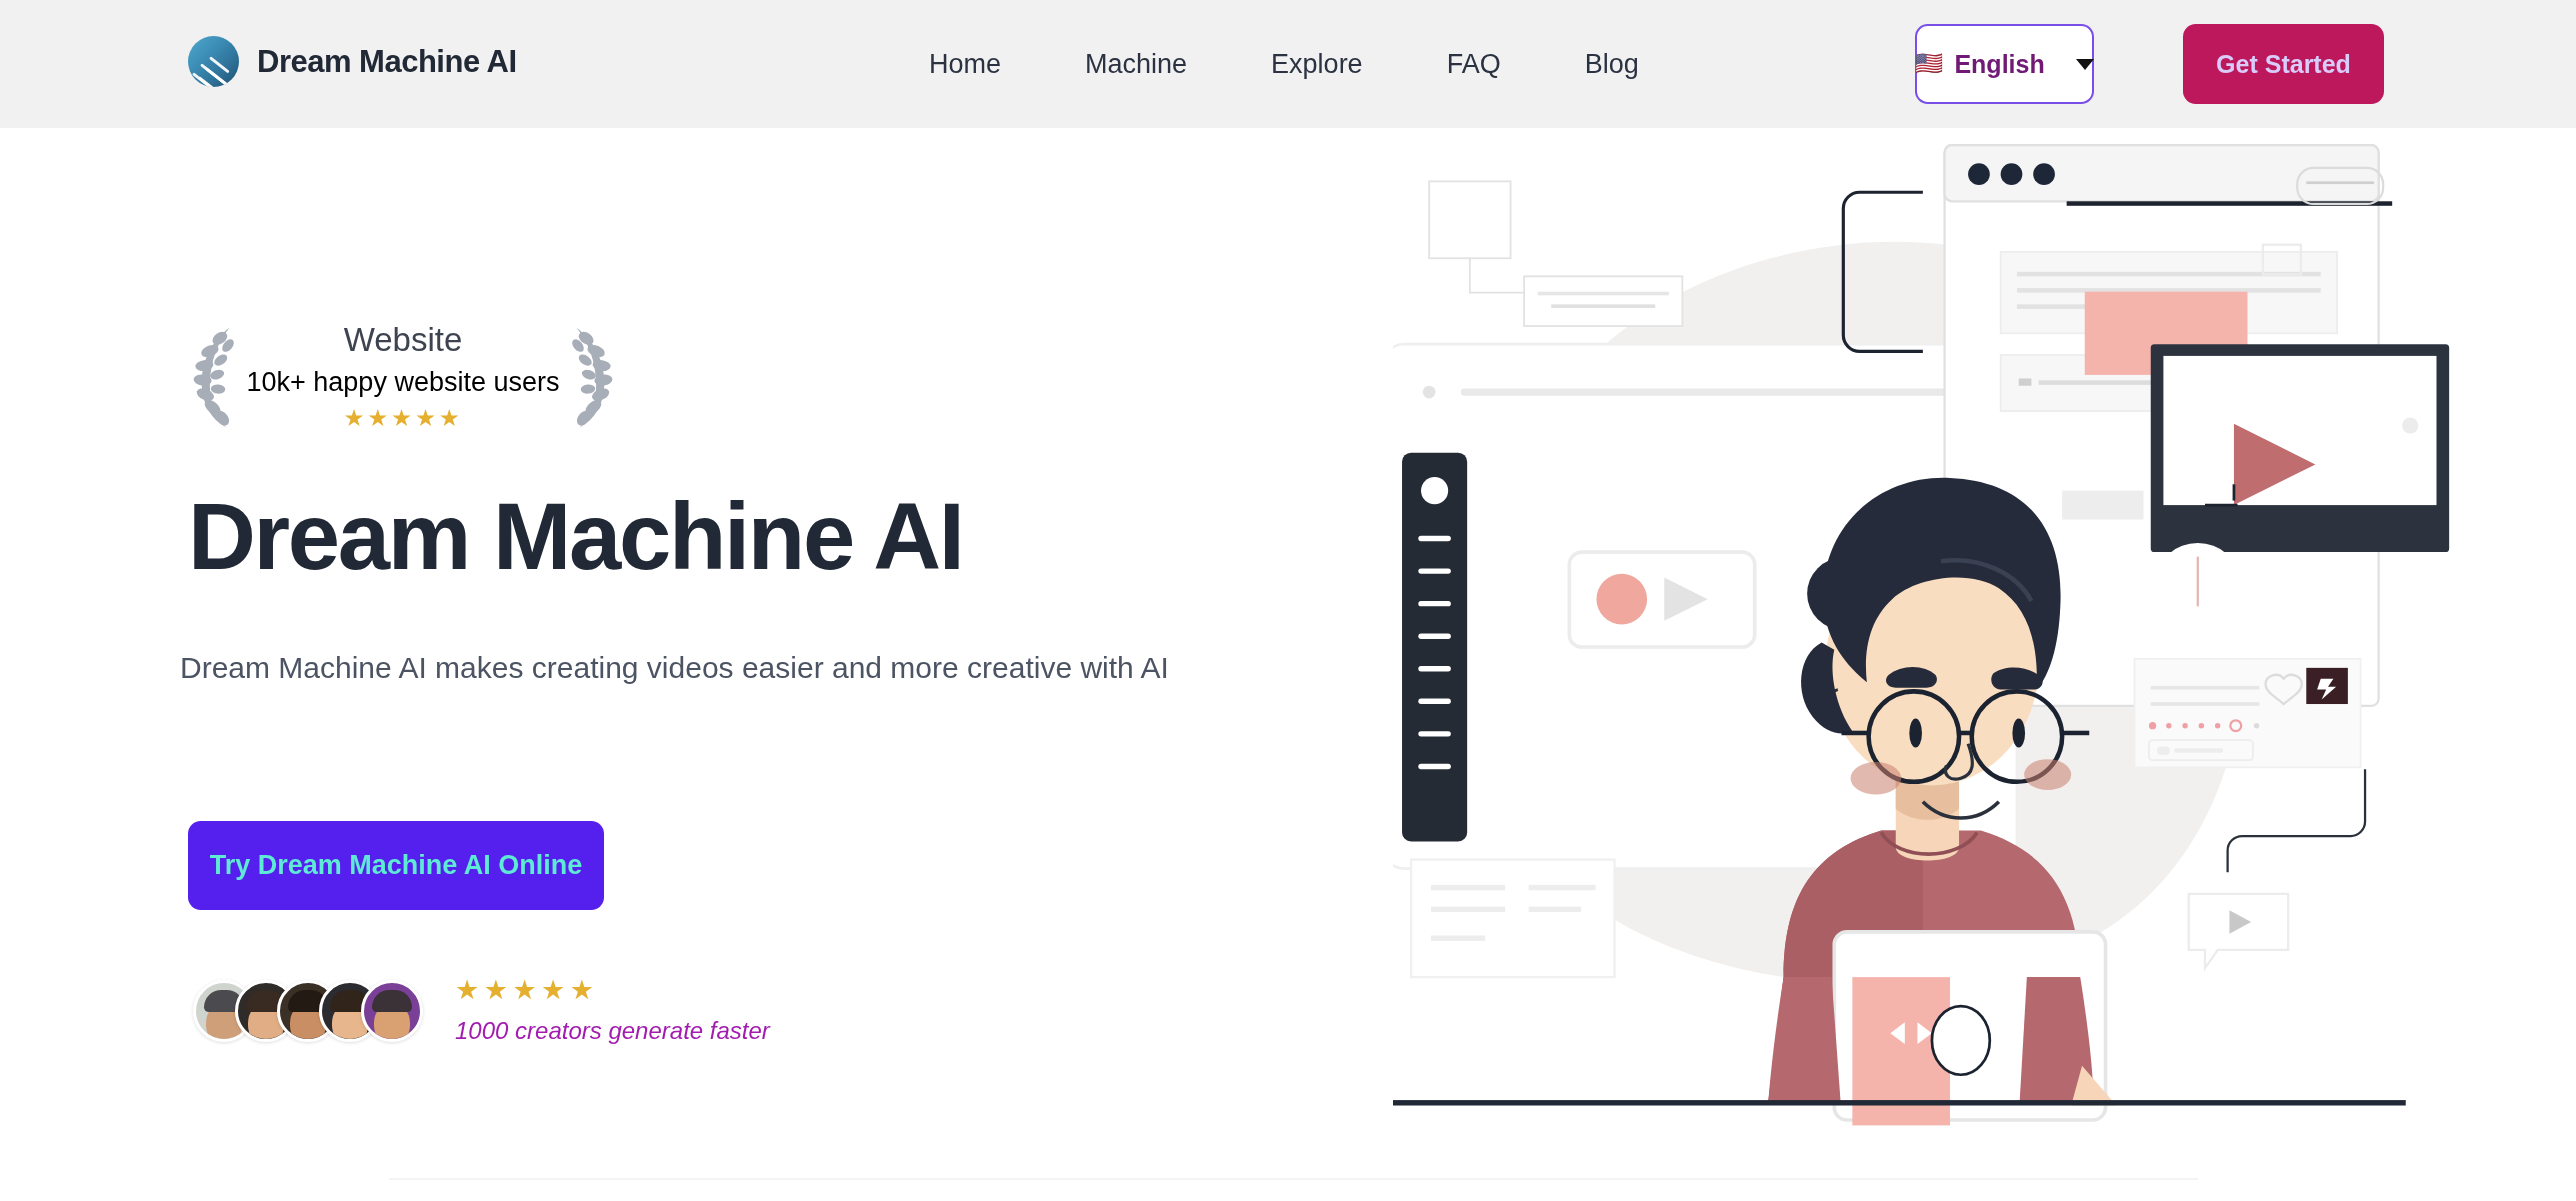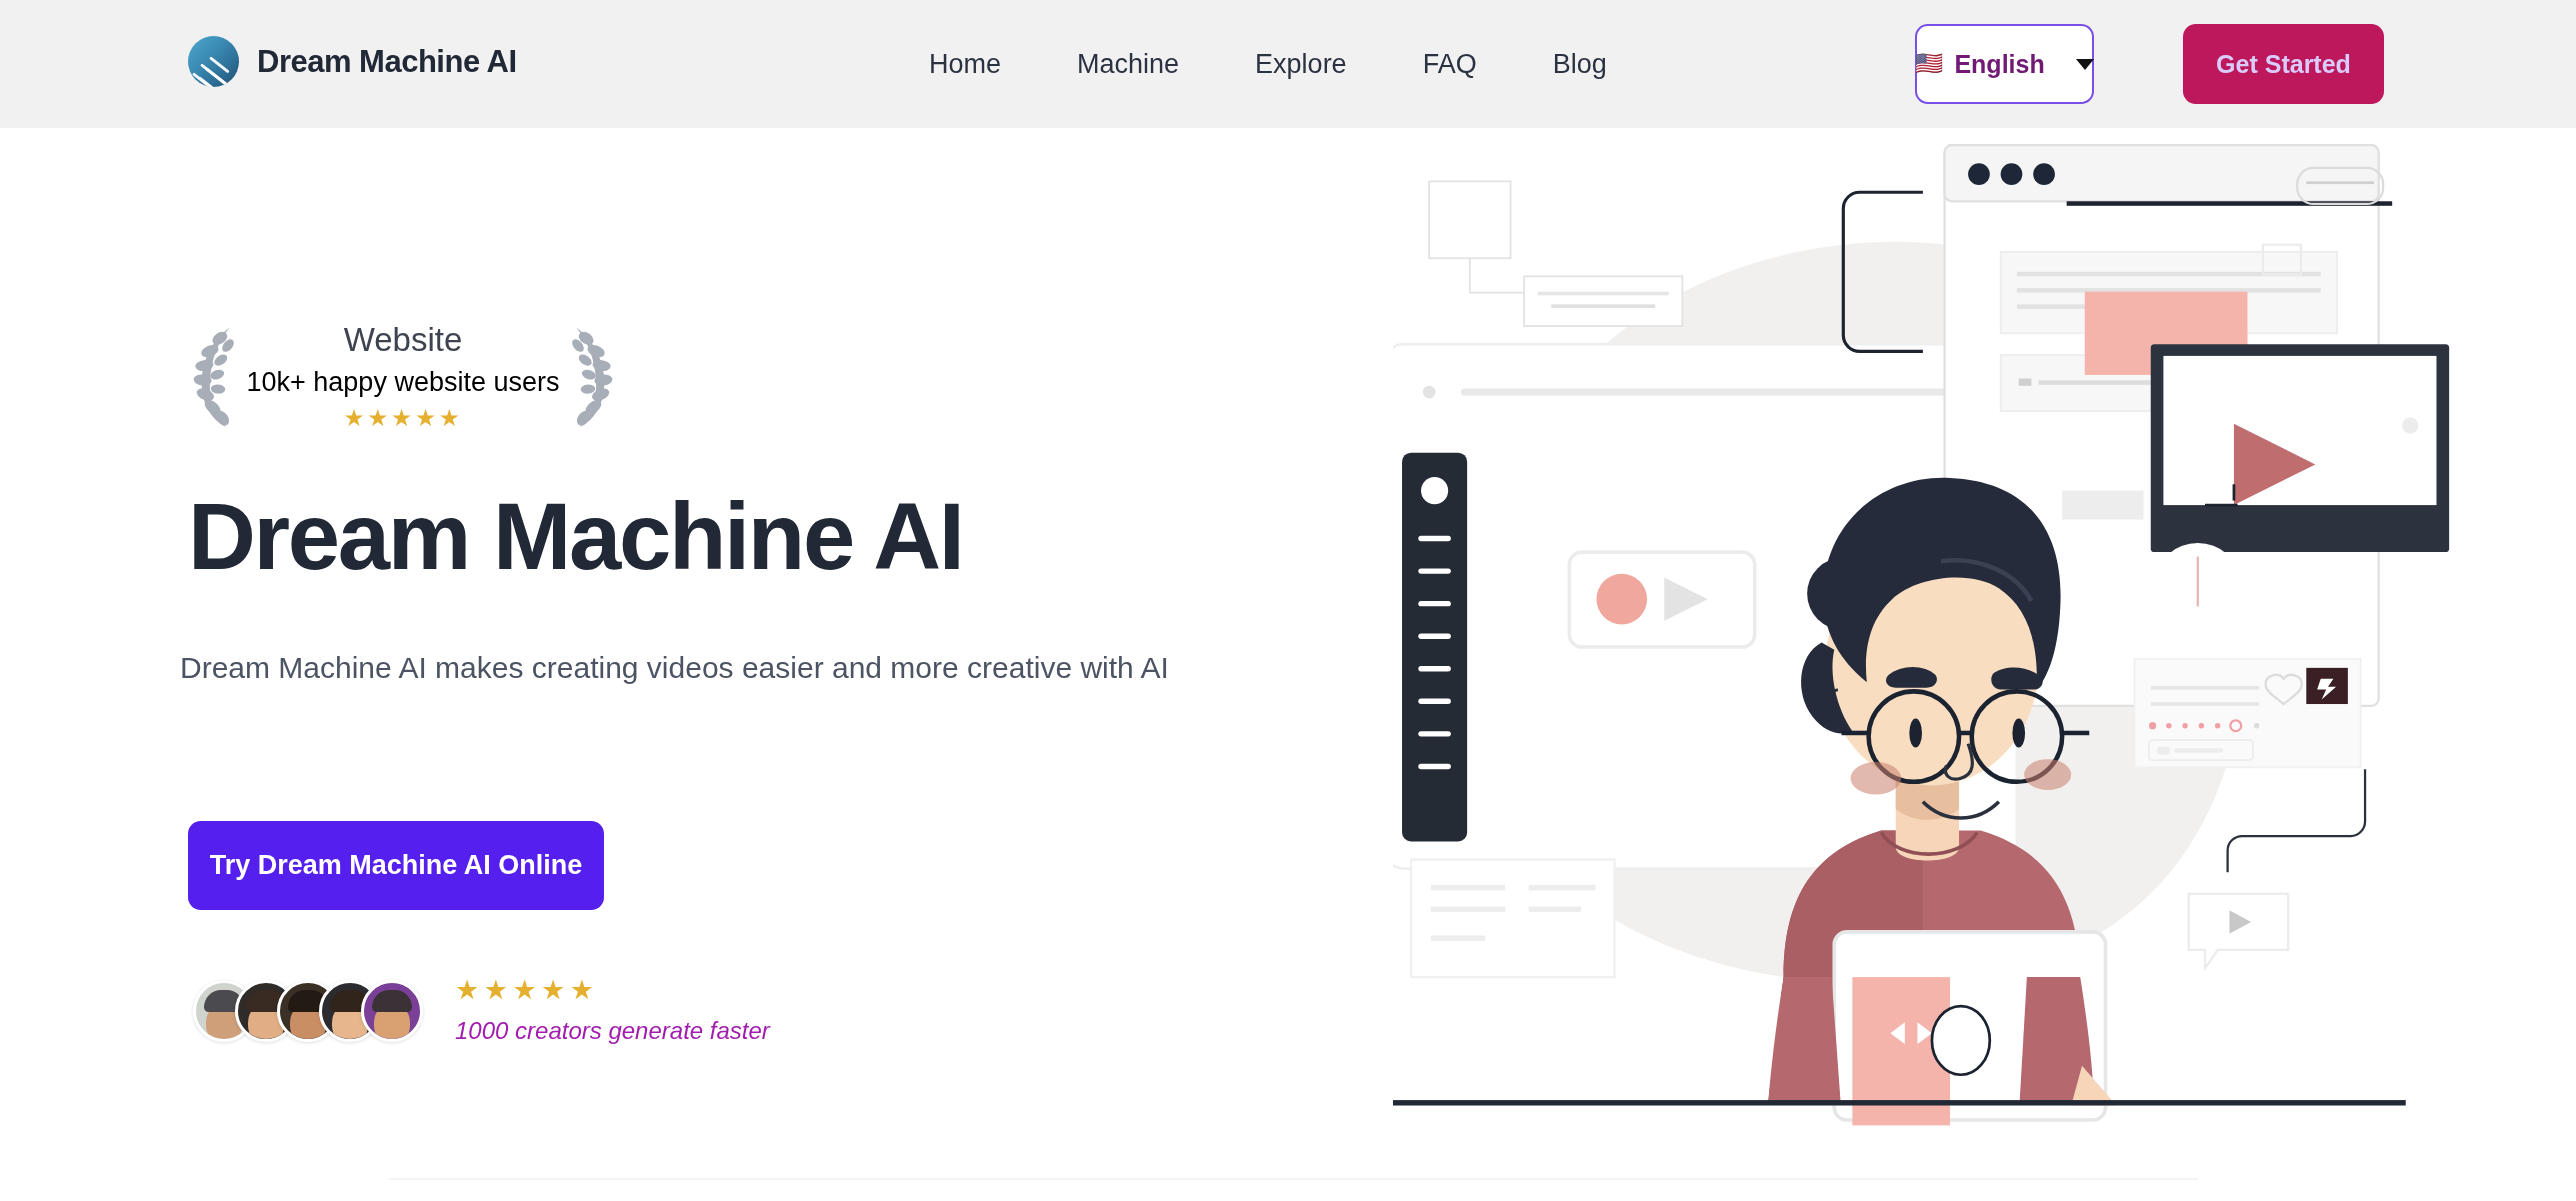--- a/index.html
+++ b/index.html
@@ -17,21 +17,21 @@
     background:#f1f1f1;
     display:flex; align-items:center;
   }
   .brand { position:absolute; left:188px; top:36px; display:flex; align-items:center; gap:18px; }
   .brand-logo { width:51px; height:51px; border-radius:50%; position:relative; overflow:hidden;
     background:linear-gradient(135deg,#4fa8cc 0%,#3d8fb8 35%,#2d6f96 70%,#1f4f70 100%); }
   .brand-logo .streak { position:absolute; background:#ffffff; height:2.7px; border-radius:1.8px;
     transform:rotate(38deg); transform-origin:left center; opacity:.92; }
   .brand-name { font-size:31px; font-weight:bold; color:#222936; letter-spacing:-0.5px; white-space:nowrap; }
 
-  .nav { position:absolute; left:895px; top:0; height:128px; display:flex; align-items:center; gap:8px; }
+  .nav { position:absolute; left:895px; top:0; height:128px; display:flex; align-items:center; gap:16px; }
   .nav a { font-size:27px; color:#2b3242; text-decoration:none; padding:0 34px; white-space:nowrap; }
 
   .lang {
     position:absolute; left:1915px; top:24.4px; width:179px; height:80px;
     background:#ffffff; border:2.3px solid #7a4fe8; border-radius:12.7px;
     display:flex; align-items:center; justify-content:center; gap:11px;
   }
   .lang .flag { font-size:22.6px; line-height:1; }
   .lang .lang-label { font-size:25px; font-weight:bold; color:#701a75; }
   .lang .chev { width:0;height:0;border-left:9px solid transparent;border-right:9px solid transparent;
@@ -54,21 +54,21 @@
 
   .headline { position:absolute; left:188px; top:488px; font-size:94px; font-weight:bold;
     color:#222936; letter-spacing:-2.3px; line-height:1.05; white-space:nowrap; }
 
   .subhead { position:absolute; left:180px; top:644px; width:1067px; font-size:30px;
     color:#4c5463; line-height:1.6; }
 
   .cta-main {
     position:absolute; left:188px; top:821px; width:416px; height:89px;
     background:#5520ee; border:none; border-radius:12.7px; cursor:pointer;
-    font-family:"Liberation Sans",sans-serif; font-size:27px; font-weight:bold; color:#ffffff;
+    font-family:"Liberation Sans",sans-serif; font-size:27px; font-weight:bold; color:#5eead4;
   }
 
   .proof { position:absolute; left:193px; top:977px; display:flex; align-items:center; }
   .avatars { display:flex; }
   .avatar { width:62px; height:62px; border-radius:50%; border:3.6px solid #fff;
     margin-right:-20px; overflow:hidden; position:relative; box-shadow:0 0.9px 3.6px rgba(0,0,0,.14); }
   .avatar .face { position:absolute; left:50%; bottom:-5.4px; transform:translateX(-50%);
     width:36px; height:42px; border-radius:50% 50% 44% 44%; background:#d9a987; }
   .avatar .hair { position:absolute; left:50%; top:7.2px; transform:translateX(-50%);
     width:40px; height:22px; border-radius:20px 20px 5.4px 5.4px; background:#2b2b2f; }

